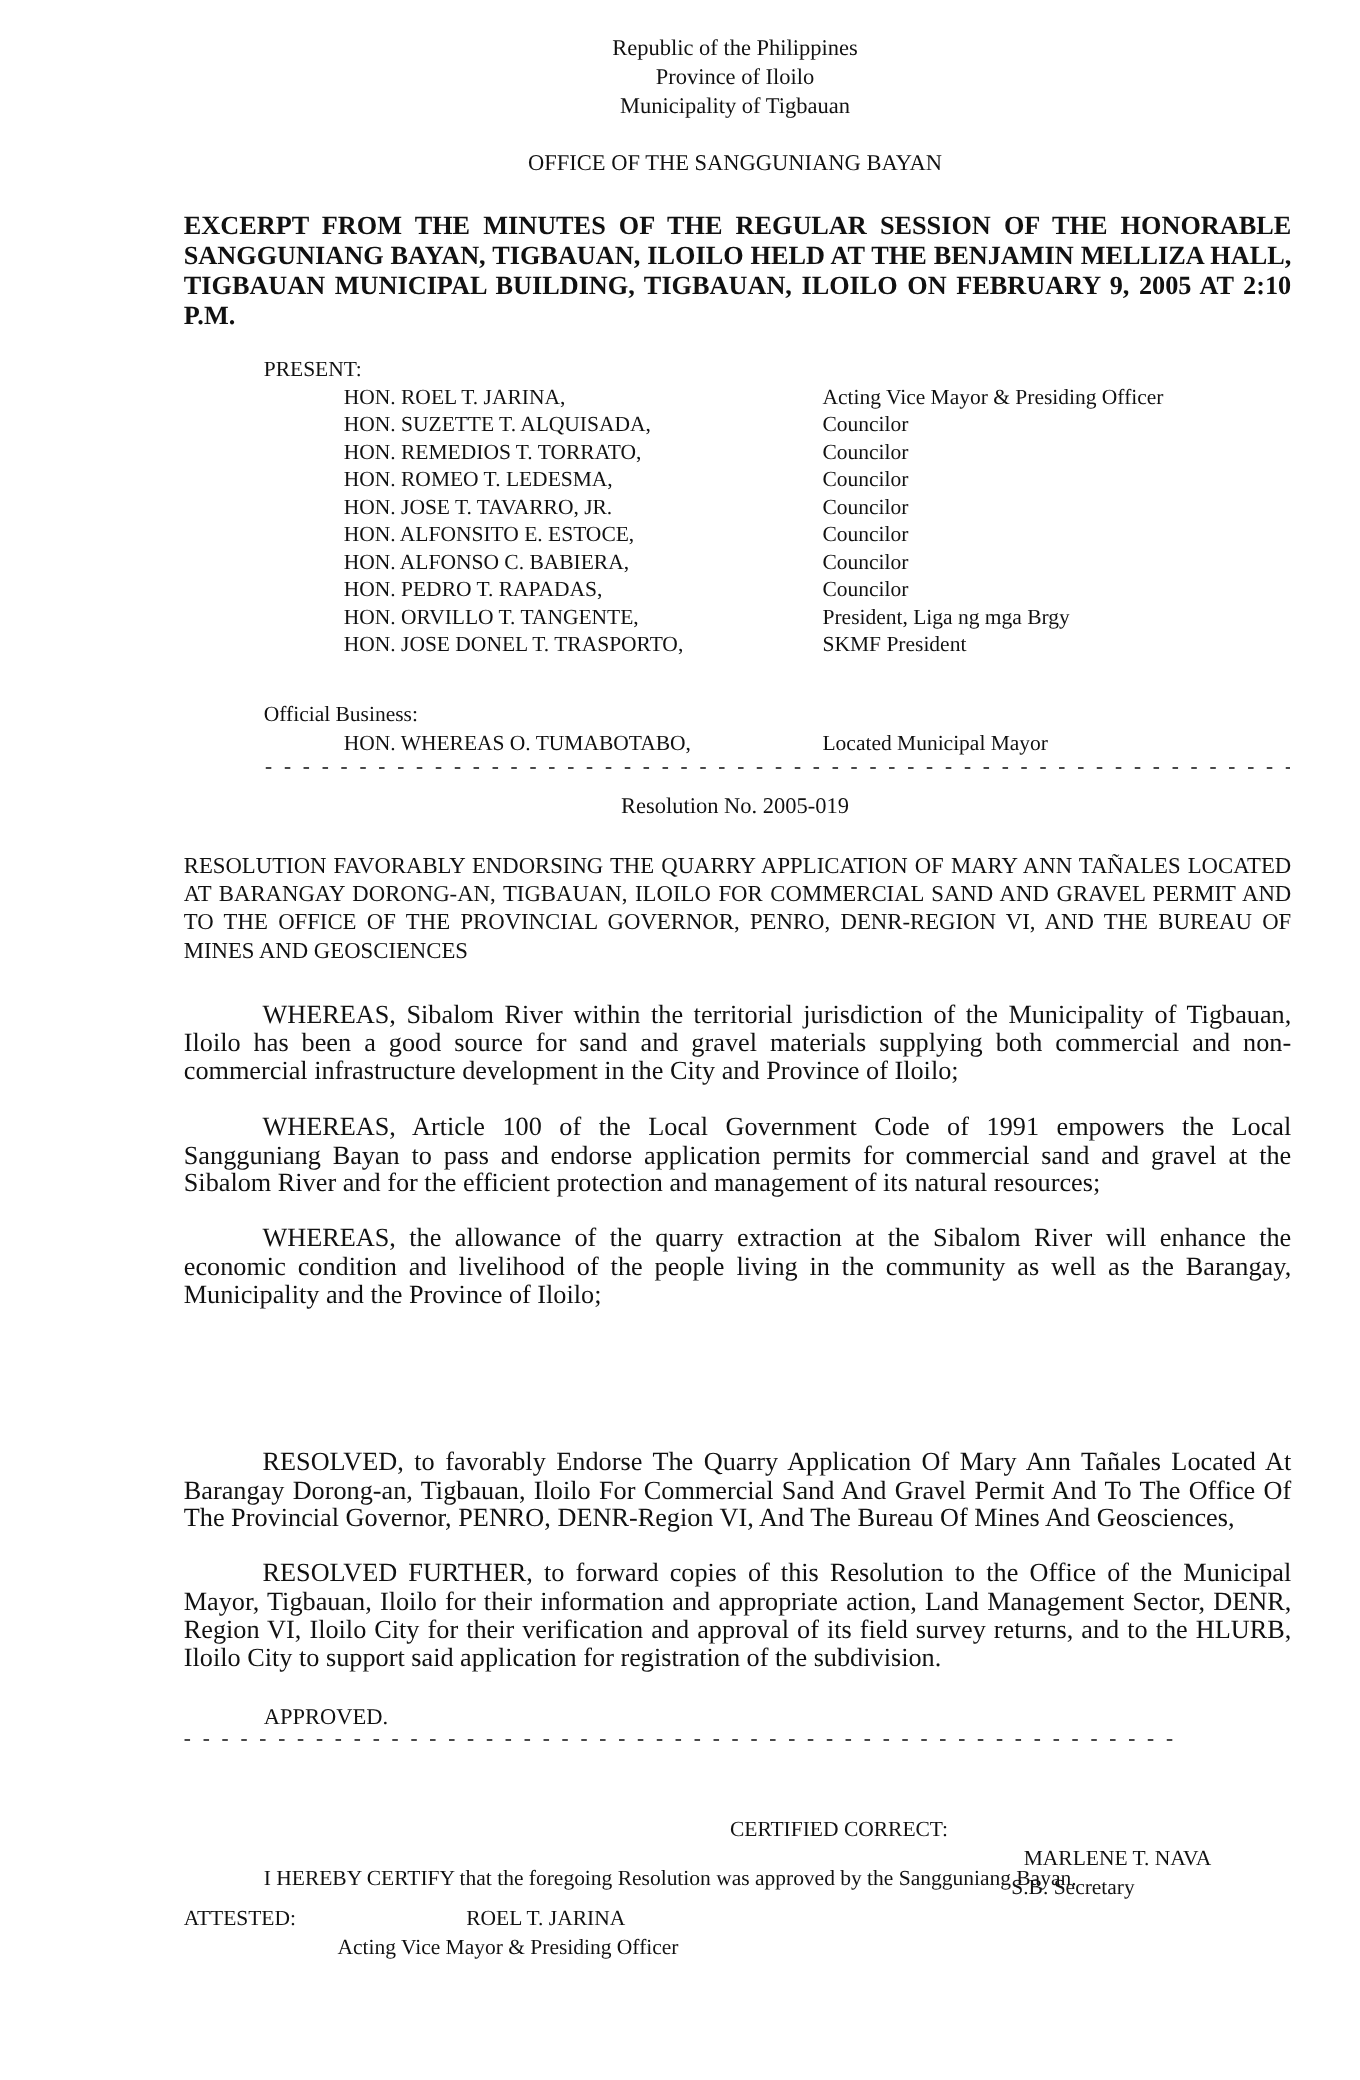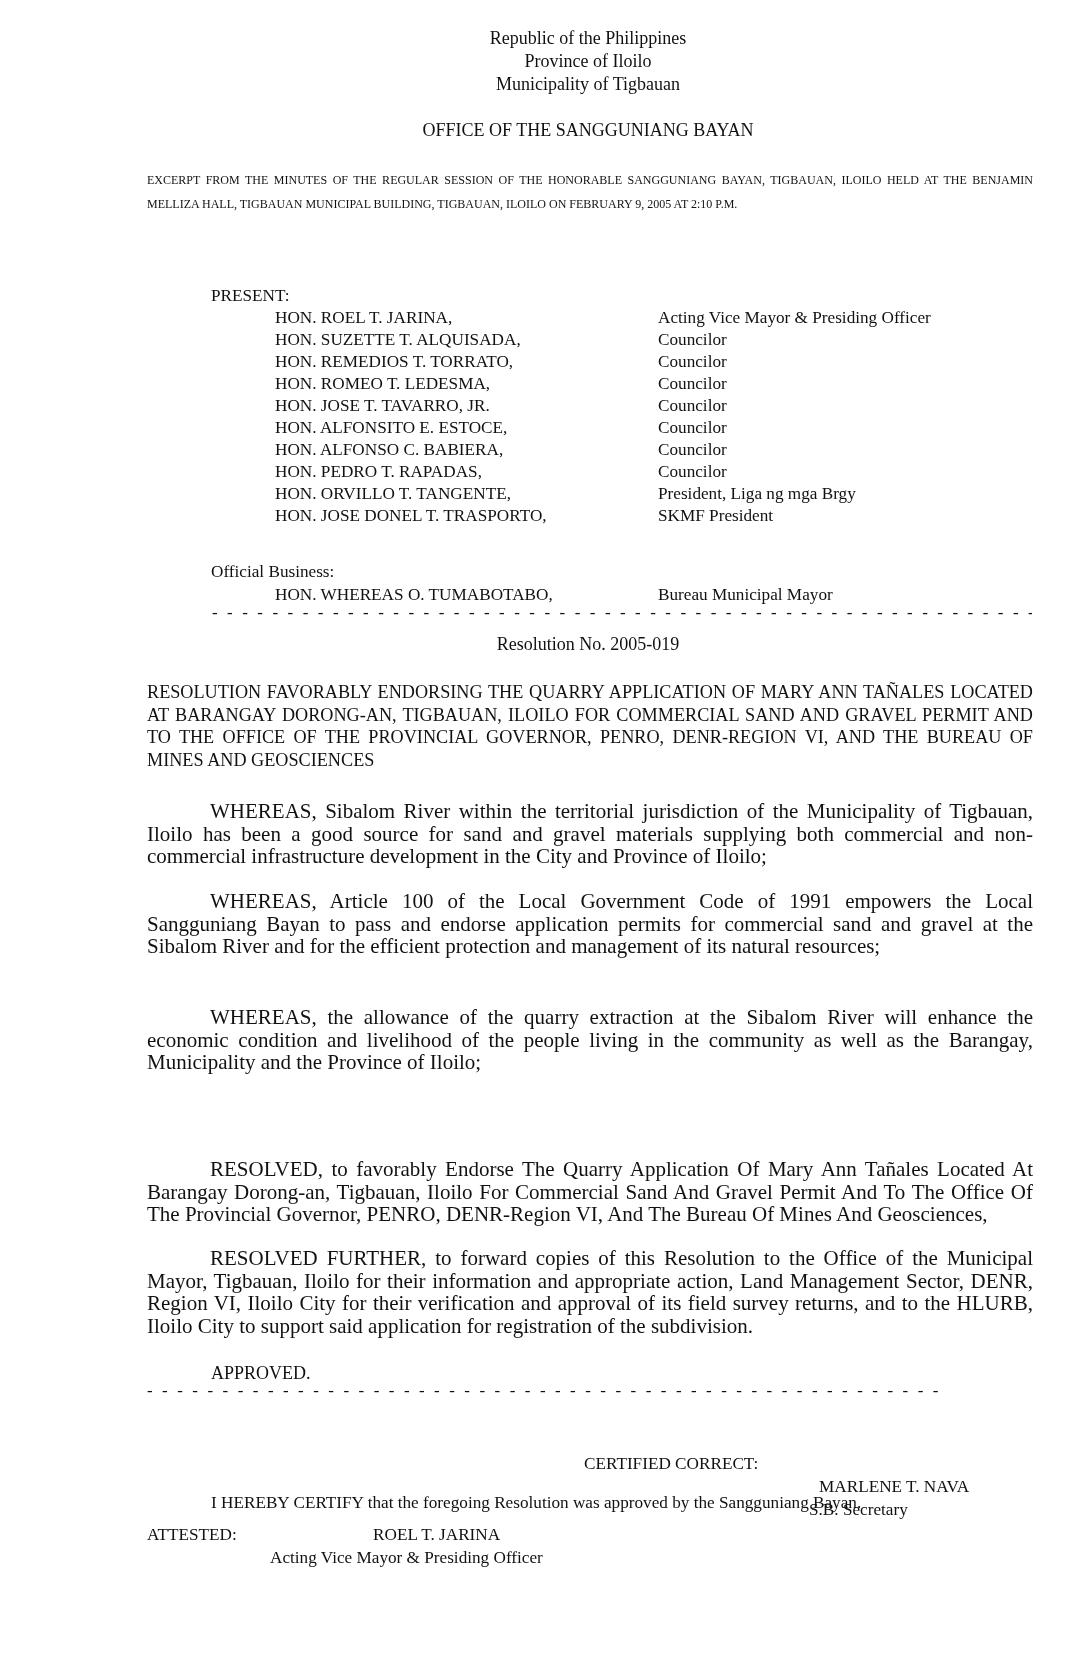--- a/index.html
+++ b/index.html
@@ -4,21 +4,21 @@
 <style>
   html, body { margin: 0; padding: 0; background: #ffffff; }
   body {
     width: 1088px; height: 1664px; position: relative; overflow: hidden;
     font-family: "Liberation Serif", "DejaVu Serif", serif;
     color: #111111;
   }
   .page { position: absolute; left: 0; top: 0; width: 1088px; height: 1664px; margin-left: 44px; }
   .header-line { position: absolute; left: 0; width: 1088px; text-align: center; font-size: 18px; line-height: 22px; }
   .just { position: absolute; left: 103px; width: 886px; text-align: justify; text-align-last: left; }
-  .caps { font-size: 12px; line-height: 24px; }
+  .caps { font-size: 21px; line-height: 24px; font-weight: bold; }
   .body-text { font-size: 21px; line-height: 22.5px; }
   .indent { text-indent: 63px; }
   .row { position: absolute; font-size: 17.2px; line-height: 22px; white-space: nowrap; }
   .dash { position: absolute; font-size: 17px; letter-spacing: 2.6px; white-space: nowrap; overflow: hidden; }
   .bold { font-weight: normal; }
 </style>
 </head>
 <body>
 
 <div class="page">
@@ -57,31 +57,31 @@
   <div class="row" style="left:614px; top:461px;">Councilor</div>
 
   <div class="row" style="left:231px; top:483px;">HON. ORVILLO T. TANGENTE,</div>
   <div class="row" style="left:614px; top:483px;">President, Liga ng mga Brgy</div>
 
   <div class="row" style="left:231px; top:505px;">HON. JOSE DONEL T. TRASPORTO,</div>
   <div class="row" style="left:614px; top:505px;">SKMF President</div>
 
   <div class="row" style="left:167px; top:561px;">Official Business:</div>
   <div class="row" style="left:231px; top:584px;">HON. WHEREAS O. TUMABOTABO,</div>
-  <div class="row" style="left:614px; top:584px;">Bureau Municipal Mayor</div>
+  <div class="row" style="left:614px; top:584px;">Located Municipal Mayor</div>
 
   <div class="dash" style="left:168px; top:603px; width:820px;">- - - - - - - - - - - - - - - - - - - - - - - - - - - - - - - - - - - - - - - - - - - - - - - - - - - - - - - - - - - - - - - - - - - - - - - - - - - - - - - - - - - - - - - - -</div>
 
   <div class="header-line bold" style="top:633px; font-size:18px;">Resolution No. 2005-019</div>
 
   <div class="just body-text" style="top:681px; font-size:18.2px; line-height:22.6px;">RESOLUTION FAVORABLY ENDORSING THE QUARRY APPLICATION OF MARY ANN TAÑALES LOCATED AT BARANGAY DORONG-AN, TIGBAUAN, ILOILO FOR COMMERCIAL SAND AND GRAVEL PERMIT AND TO THE OFFICE OF THE PROVINCIAL GOVERNOR, PENRO, DENR-REGION VI, AND THE BUREAU OF MINES AND GEOSCIENCES</div>
 
   <div class="just body-text indent" style="top:800px;">WHEREAS, Sibalom River within the territorial jurisdiction of the Municipality of Tigbauan, Iloilo has been a good source for sand and gravel materials supplying both commercial and non-commercial infrastructure development in the City and Province of Iloilo;</div>
   <div class="just body-text indent" style="top:890px;">WHEREAS, Article 100 of the Local Government Code of 1991 empowers the Local Sangguniang Bayan to pass and endorse application permits for commercial sand and gravel at the Sibalom River and for the efficient protection and management of its natural resources;</div>
-  <div class="just body-text indent" style="top:1006px;">WHEREAS, the allowance of the quarry extraction at the Sibalom River will enhance the economic condition and livelihood of the people living in the community as well as the Barangay, Municipality and the Province of Iloilo;</div>
+  <div class="just body-text indent" style="top:979px;">WHEREAS, the allowance of the quarry extraction at the Sibalom River will enhance the economic condition and livelihood of the people living in the community as well as the Barangay, Municipality and the Province of Iloilo;</div>
   <div class="just body-text indent" style="top:1158px;">RESOLVED, to favorably Endorse The Quarry Application Of Mary Ann Tañales Located At Barangay Dorong-an, Tigbauan, Iloilo For Commercial Sand And Gravel Permit And To The Office Of The Provincial Governor, PENRO, DENR-Region VI, And The Bureau Of Mines And Geosciences,</div>
   <div class="just body-text indent" style="top:1247px;">RESOLVED FURTHER, to forward copies of this Resolution to the Office of the Municipal Mayor, Tigbauan, Iloilo for their information and appropriate action, Land Management Sector, DENR, Region VI, Iloilo City for their verification and approval of its field survey returns, and to the HLURB, Iloilo City to support said application for registration of the subdivision.</div>
 
   <div class="row" style="left:167px; top:1362px; font-size:18px;">APPROVED.</div>
 
   <div class="dash" style="left:103px; top:1381px; width:800px;">- - - - - - - - - - - - - - - - - - - - - - - - - - - - - - - - - - - - - - - - - - - - - - - - - - - - - - - - - - - - - - - - - - - - -</div>
 
   <div class="row" style="left:167px; top:1492px;text-align:right;">I HEREBY CERTIFY that the foregoing Resolution was approved by the Sangguniang Bayan.</div>
   <div class="row" style="left:540px; top:1453px;">CERTIFIED CORRECT:</div>
   <div class="row" style="left:775px; top:1476px;">MARLENE T. NAVA</div>

